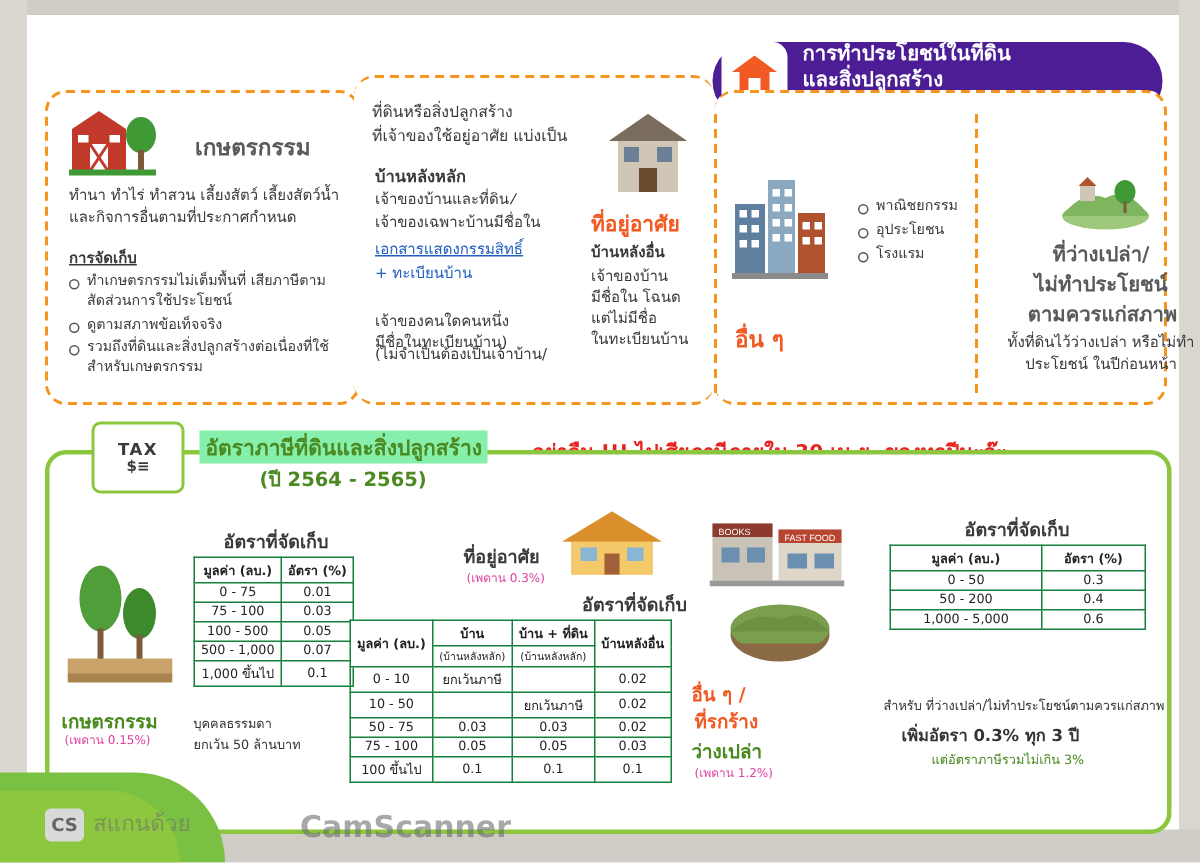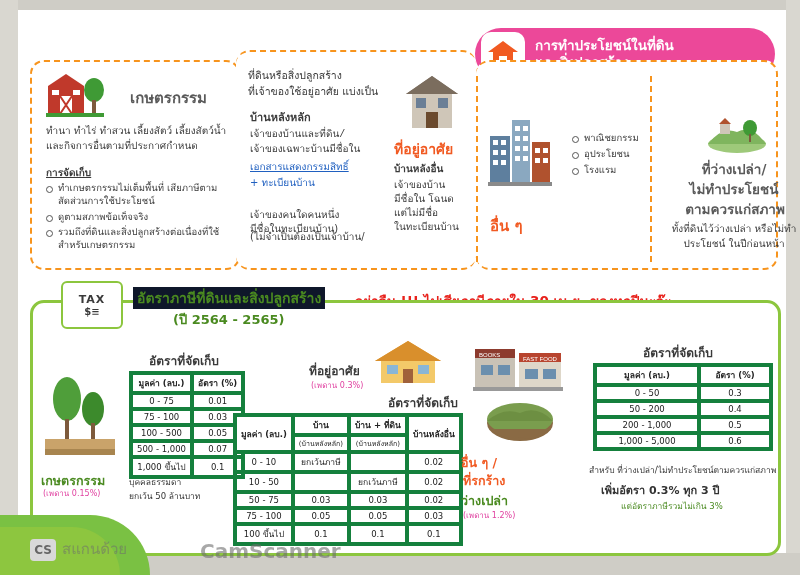--- a/index.html
+++ b/index.html
@@ -26,22 +26,22 @@
   .dash-box{
     position:absolute;border:2px dashed #f7941d;border-radius:14px;background:#fff;
   }
   .box1{left:10px;top:46px;width:206px;height:206px;}
   .box2{left:216px;top:36px;width:240px;height:216px;border-left:none;border-right:none;}
   .box3{left:456px;top:46px;width:300px;height:206px;border-left:none;}
   .vline{position:absolute;border-left:2px dashed #f7941d;}
 
   .header-pill{
     position:absolute;left:455px;top:14px;width:300px;height:52px;
-    background:#ec4899;border-radius:26px;
-    display:flex;align-items:center;
+    background:#4c1d95;border-radius:26px;
+    display:flex;
   }
   .header-icon{
     width:44px;height:44px;margin-left:6px;background:#fff;border-radius:10px;
     display:flex;align-items:center;justify-content:center;
   }
   .header-txt{color:#fff;font-size:13.5px;line-height:1.25;margin-left:10px;font-weight:bold;}
 
   .sec-title{color:#5a5a5a;font-weight:bold;font-size:15px;}
   .sec-sub{color:#3a3a3a;font-size:10px;line-height:1.45;}
   .blue{color:#2060c0;}
@@ -59,25 +59,25 @@
   .green-box{
     position:absolute;left:30px;top:300px;width:745px;height:250px;
     border:3px solid #8cc63e;border-radius:14px;background:#fff;
   }
   .tax-badge{
     position:absolute;left:28px;top:-22px;width:58px;height:44px;background:#fff;border:2px solid #8cc63e;border-radius:6px;
     display:flex;flex-direction:column;align-items:center;justify-content:center;
   }
   .tax-badge .t1{font-size:11px;font-weight:bold;color:#3a3a3a;letter-spacing:1px;}
   .tax-badge .t2{font-size:10px;font-weight:bold;color:#3a3a3a;}
-  .gb-title{position:absolute;left:100px;top:-16px;font-size:14px;font-weight:bold;color:#4a8a20;background:#0f172a;padding:0 4px;}
+  .gb-title{position:absolute;left:100px;top:-16px;font-size:14px;font-weight:bold;color:#4a8a20;background:#86efac;padding:0 4px;}
   .gb-sub{position:absolute;left:140px;top:6px;font-size:13px;font-weight:bold;color:#4a8a20;}
 
   table.rate{border-collapse:collapse;font-size:8.5px;color:#222;}
-  table.rate th,table.rate td{border:4px solid #15803d;padding:1px 4px;text-align:center;white-space:nowrap;}
+  table.rate th,table.rate td{border:1px solid #15803d;padding:1px 4px;text-align:center;white-space:nowrap;}
   table.rate th{font-weight:bold;background:#fff;}
 
   .col-head{font-size:12px;font-weight:bold;color:#3a3a3a;text-align:center;}
   .pink{color:#e040a0;font-size:8px;}
   .green-t{color:#4a8a20;font-weight:bold;font-size:12.5px;}
   .orange-t{color:#f15a22;font-weight:bold;font-size:12.5px;}
   .note{font-size:8.5px;color:#333;}
   .note-green{font-size:8.5px;color:#4a8a20;}
   .wm-badge{
     position:absolute;left:30px;bottom:14px;width:26px;height:22px;background:#d9d9d9;border-radius:4px;
@@ -371,24 +371,20 @@
       </tr>
       <tr>
             <td>0 - 50</td>
             <td>0.3</td>
           </tr>
       <tr>
             <td>50 - 200</td>
             <td>0.4</td>
           </tr>
       <tr>
-            <td>200 - 1,000</td>
-            <td>0.5</td>
-          </tr>
-      <tr>
             <td>1,000 - 5,000</td>
             <td>0.6</td>
           </tr>
     </tbody>
       </table>
     <div class="note" style="position:absolute;left:556px;top:160px;">สำหรับ ที่ว่างเปล่า/ไม่ทำประโยชน์ตามควรแก่สภาพ</div>
     <div class="note" style="position:absolute;left:568px;top:178px;font-size:11px;font-weight:bold;">เพิ่มอัตรา 0.3% ทุก 3 ปี</div>
     <div class="note-green" style="position:absolute;left:588px;top:196px;">แต่อัตราภาษีรวมไม่เกิน 3%</div>
   </div>
 

